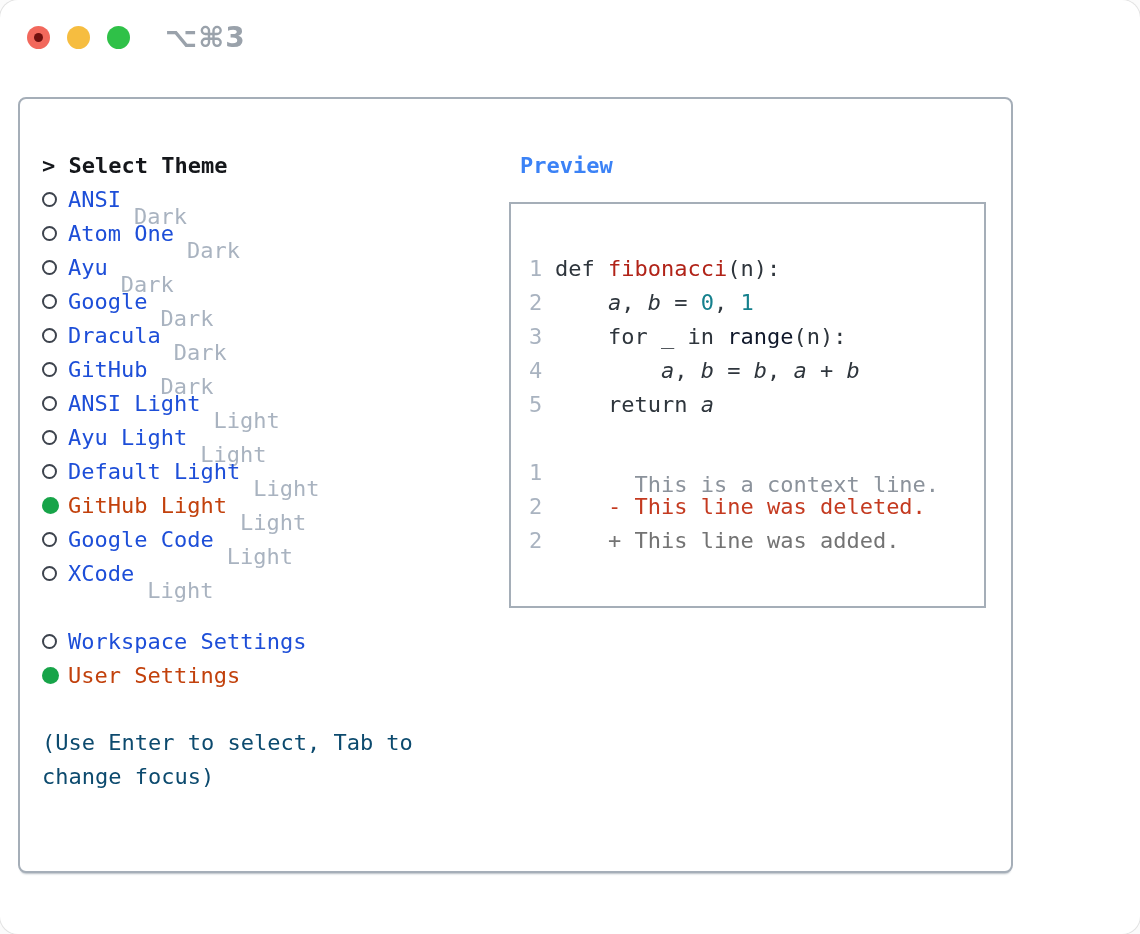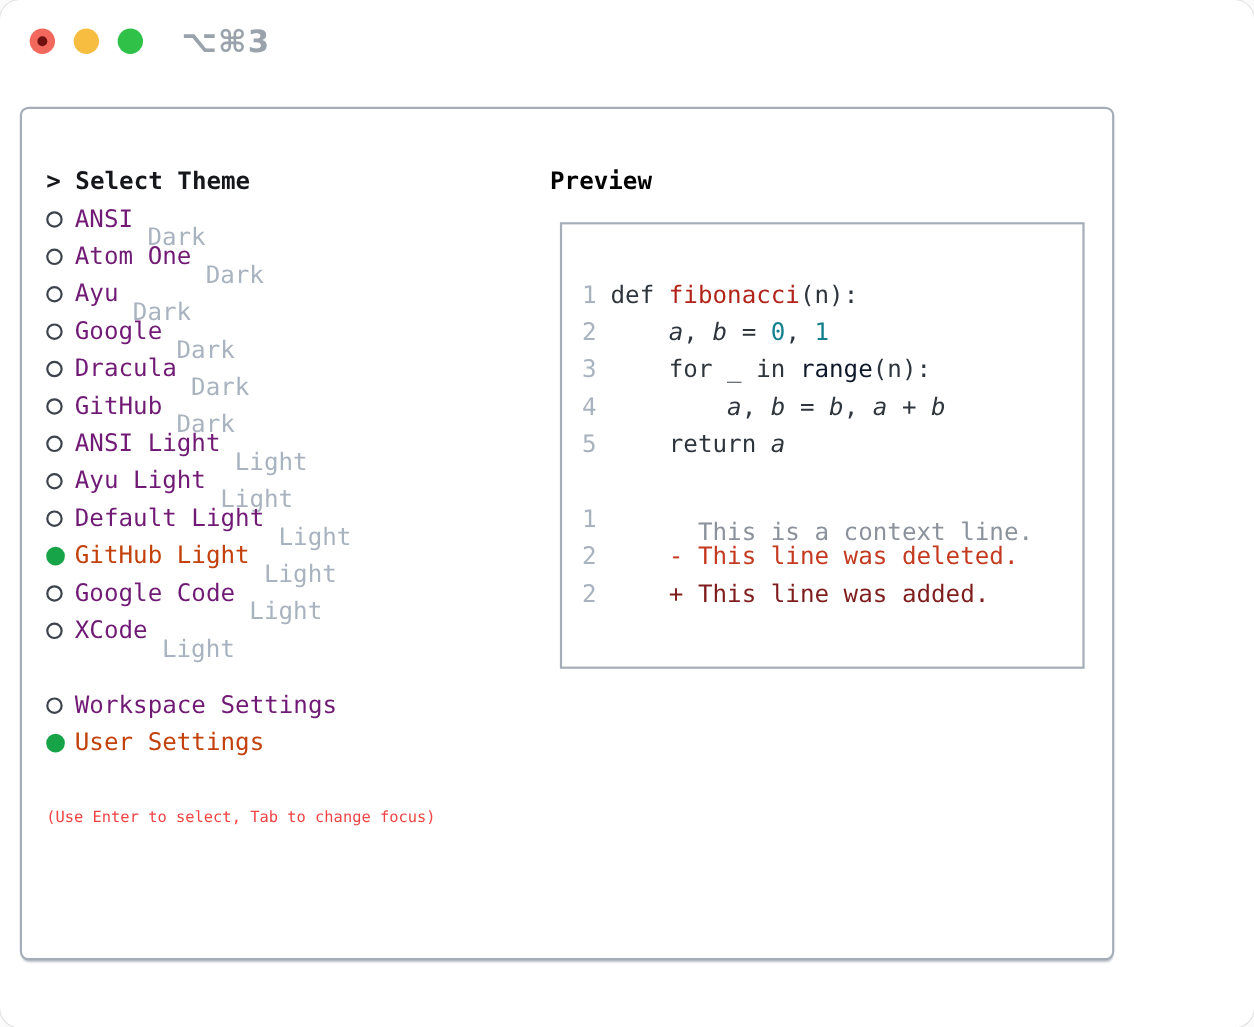--- a/index.html
+++ b/index.html
@@ -42,45 +42,45 @@
   .blank{height:34px;}
   
   .left-col{position:absolute;left:22px;top:49px;width:460px;}
   .list-title{font-weight:bold;color:#15171b;}
   .caret{font-weight:bold;color:#15171b;}
   .radio{
     width:15px;height:15px;border:2.5px solid #3d434d;border-radius:50%;
     box-sizing:border-box;margin-right:11px;flex:0 0 auto;
   }
   .radio.sel{width:17px;height:17px;border:none;background:#17a449;margin-right:9px;}
-  .item-name{color:#701a75;}
+  .item-name{color:#1d4ed8;}
   .item-name.sel{color:#c2410c;}
   .variant{color:#a9b3c0;margin-left:13px;margin-top:34px;}
   .section-title{color:#15171b;padding-left:26px;}
   .hint{
-    width:440px;color:#ef4444;font-size:14px;line-height:34px;
+    width:440px;color:#0c4a6e;font-size:22px;line-height:34px;
     white-space:normal;word-break:normal;
   }
   
-  .preview-title{position:absolute;left:480px;top:49px;font-weight:bold;color:#000000;}
+  .preview-title{position:absolute;left:500px;top:49px;font-weight:bold;color:#3b82f6;}
   .preview-box{
     position:absolute;left:489px;top:103px;width:477px;height:406px;
     border:2px solid #a5aeb8;background:#fff;box-sizing:border-box;
   }
   .code{padding:47px 0 0 18px;}
   .cl{height:34px;display:flex;align-items:center;white-space:pre;font-size:22px;}
   .ln{width:14px;margin-right:12px;color:#a9b3c0;flex:0 0 auto;}
   .s-fg{color:#2e353c;}
   .s-func{color:#b12318;}
   .s-var{color:#2e353c;font-style:italic;}
   .s-num{color:#15808d;}
   .s-call{color:#0f172a;}
   .s-context{color:#8b929b;margin-top:25px;}
   .s-deleted{color:#c43a20;}
-  .s-added{color:#7f1d1d;}
+  .s-added{color:#737373;}
 </style>
 </head>
 <body>
 
 <div class="window">
 
   <div class="titlebar">
     <div class="lights">
       <span class="light red">
           <span class="dot"></span>

